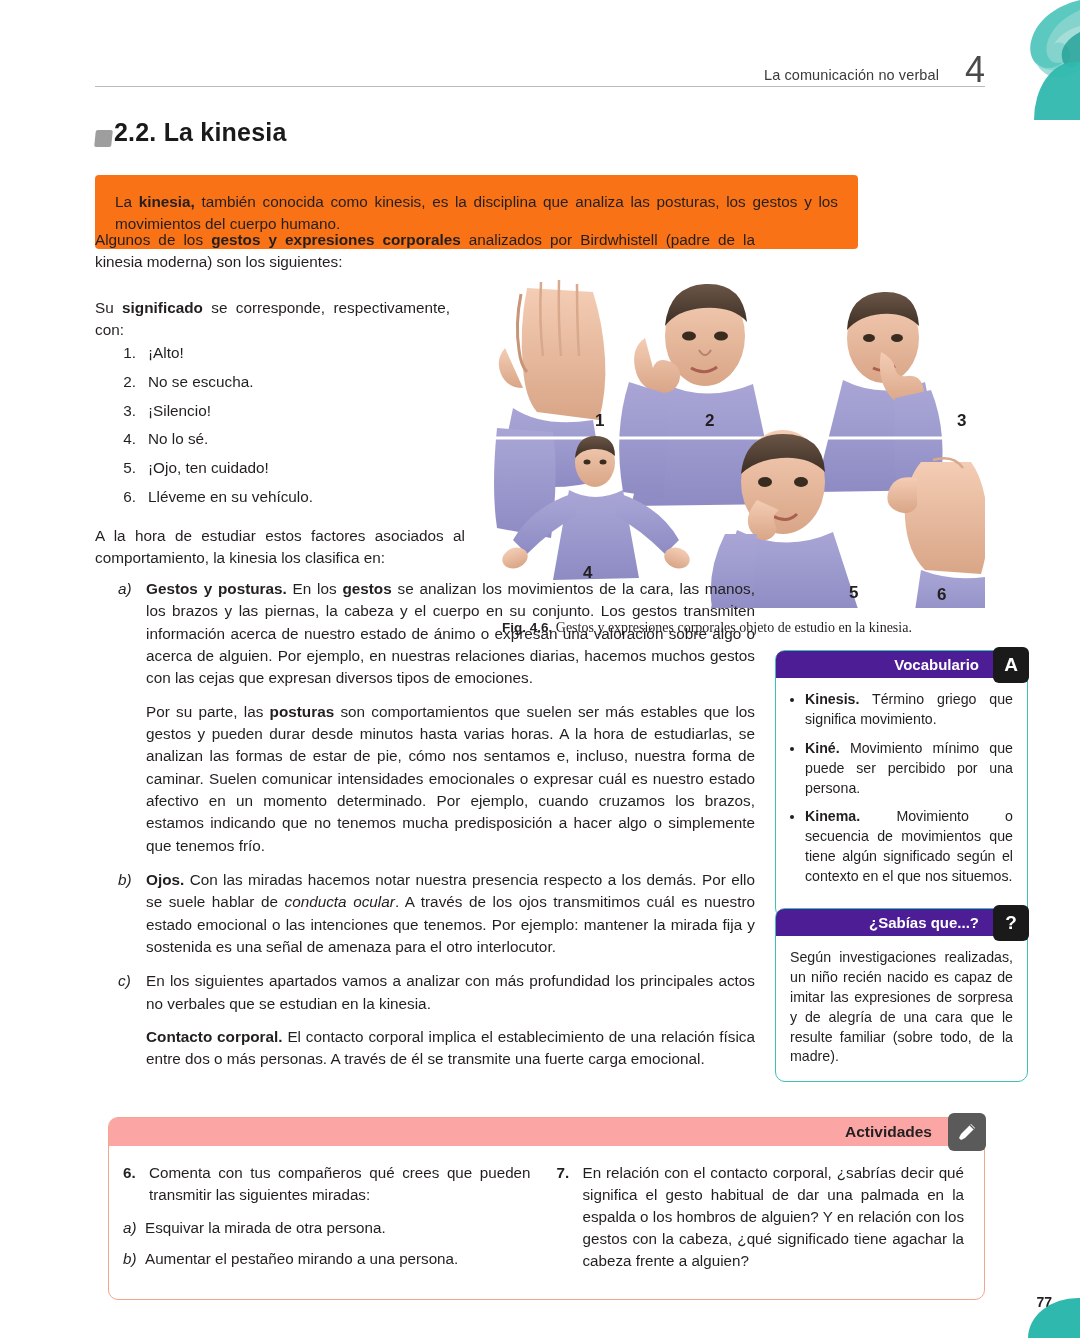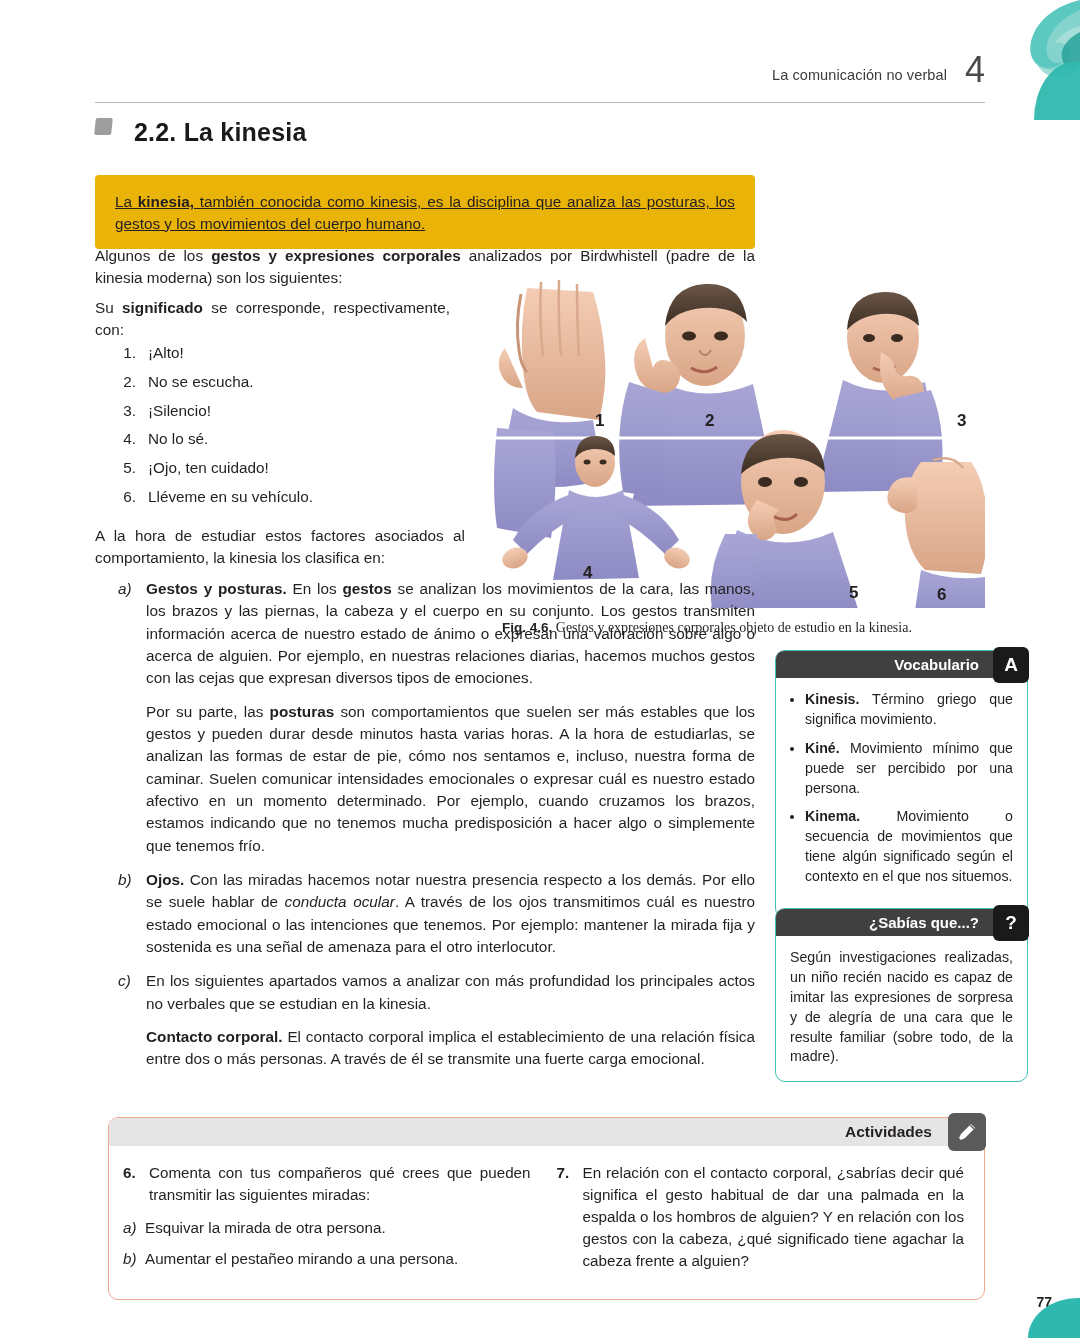--- a/index.html
+++ b/index.html
@@ -17,21 +17,22 @@
   
   .page-header {
     position: absolute;
     left: 95px;
     top: 55px;
     width: 890px;
     display: flex;
     align-items: flex-end;
     justify-content: flex-end;
     border-bottom: 1px solid #b9b9b9;
-    padding-bottom: 16px;
+    padding-bottom: 0;
+    gap: 8px;
   }
   .header-title {
     font-size: 14.5px;
     color: #3b3b3b;
     letter-spacing: 0.1px;
     padding-bottom: 3px;
   }
   .header-unit {
     font-size: 36px;
     color: #4a4a4a;
@@ -60,64 +61,63 @@
     border-top-left-radius: 40px 58px;
     opacity: .95;
   }
 
   
   .section-title-row {
     position: absolute;
     left: 95px;
     top: 118px;
     display: flex;
-    align-items: flex-start;
-    gap: 22px;
+    align-items: flex-end;
+    gap: 2px;
   }
   .sq-bullet {
     width: 17px;
     height: 17px;
     background: #9e9e9e;
     border-radius: 2px;
     transform: skewX(-6deg);
   }
   .section-title {
     font-size: 25px;
     font-weight: bold;
     letter-spacing: 0.2px;
     color: #1a1a1a;
   }
 
   
   .definition-box {
     position: absolute;
     left: 95px;
     top: 175px;
-    width: 660px;
-    background: #eab308;
+    width: 763px;
+    background: #f97316;
     border-radius: 4px;
     padding: 16px 20px 15px 20px;
     font-size: 15.3px;
     line-height: 1.42;
     color: #231f20;
     text-align: justify;
-    text-decoration: underline;
   }
 
   
   .para {
     font-size: 15.3px;
     line-height: 1.46;
     text-align: justify;
     color: #231f20;
   }
   .p-intro {
     position: absolute;
     left: 95px;
-    top: 245px;
+    top: 229px;
     width: 660px;
   }
   .p-signif {
     position: absolute;
     left: 95px;
     top: 297px;
     width: 355px;
   }
   .numbered {
     position: absolute;
@@ -188,21 +188,21 @@
 
   
   .sidebox {
     position: absolute;
     width: 253px;
     border: 1.6px solid #3fbfb5;
     border-radius: 10px;
     background: #ffffff;
   }
   .sidebox-head {
-    background: #404040;
+    background: #4c1d95;
     color: #ffffff;
     font-weight: bold;
     font-size: 15px;
     text-align: right;
     padding: 5px 48px 5px 10px;
     border-radius: 8px 8px 0 0;
     position: relative;
   }
   .badge {
     position: absolute;
@@ -236,21 +236,21 @@
   .activities {
     position: absolute;
     left: 108px;
     top: 1117px;
     width: 877px;
     border: 1.6px solid #f0a68f;
     border-radius: 10px;
     background: #ffffff;
   }
   .act-head {
-    background: #e5e5e5;
+    background: #fca5a5;
     border-radius: 8px 8px 0 0;
     text-align: right;
     font-weight: bold;
     font-size: 15.5px;
     color: #231f20;
     padding: 5px 52px 5px 10px;
     position: relative;
   }
   .act-badge {
     position: absolute;

